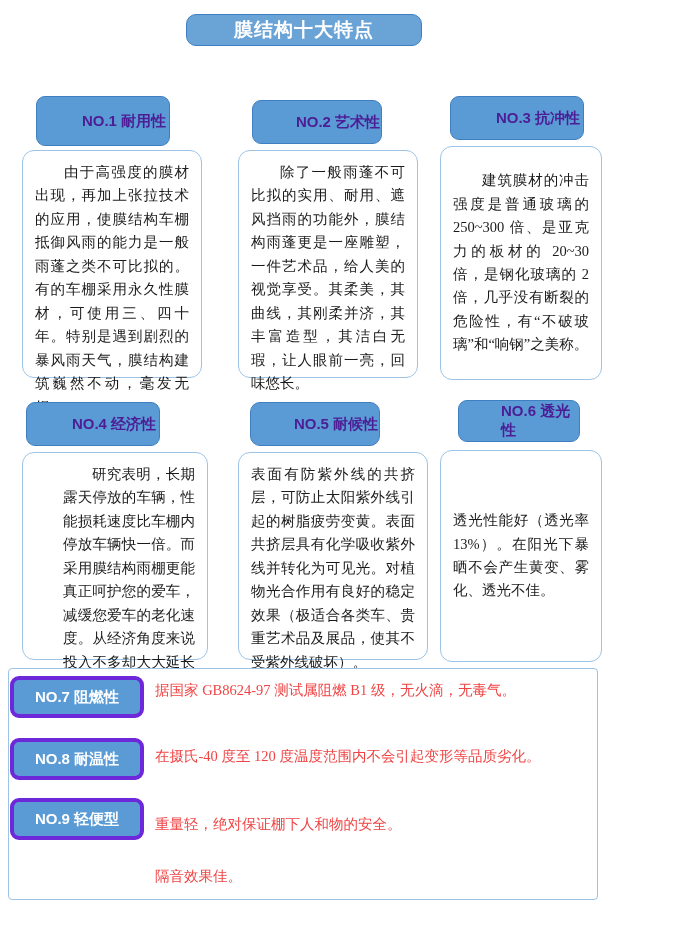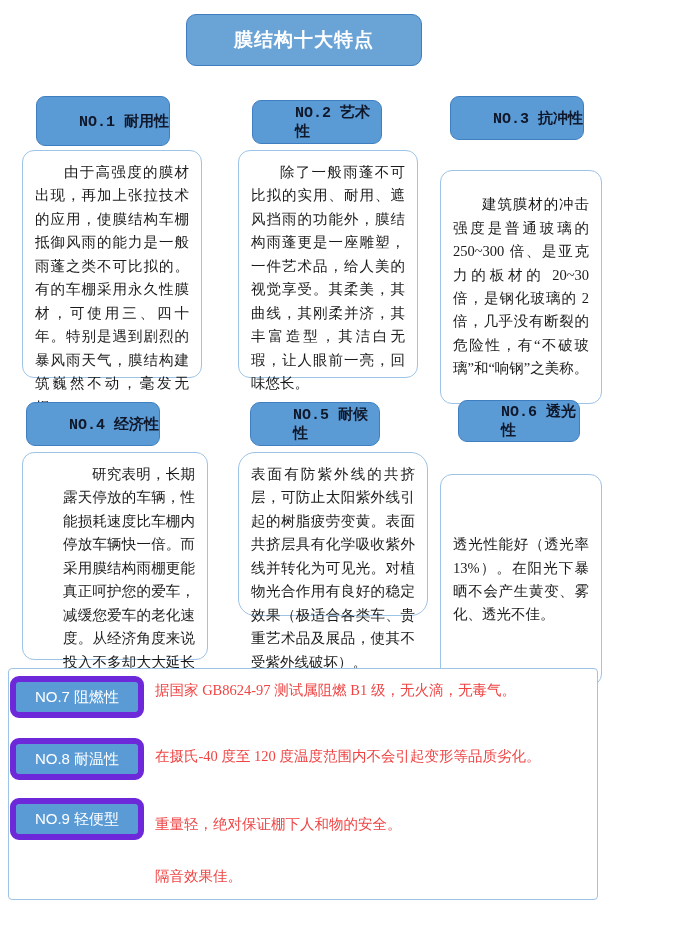--- a/index.html
+++ b/index.html
@@ -19,21 +19,21 @@
     width: 694px;
     height: 926px;
   }
 
   
   .title-box {
     position: absolute;
     left: 186px;
     top: 14px;
     width: 236px;
-    height: 52px;
+    height: 32px;
     background: #6aa3d5;
     border: 1px solid #3f7fc1;
     border-radius: 10px;
     display: flex;
     align-items: center;
     justify-content: center;
     color: #ffffff;
     font-size: 19px;
     font-weight: bold;
     letter-spacing: 1px;
@@ -42,24 +42,24 @@
 
   
   .pill {
     position: absolute;
     background: #5b9bd5;
     border: 1px solid #3f7fc1;
     border-radius: 9px;
     display: flex;
     align-items: center;
     justify-content: center;
-    color: #0f172a;
+    color: #4c1d95;
     font-size: 15px;
     font-weight: bold;
-    font-family: Liberation Mono, monospace;
+    font-family: Liberation Sans, sans-serif;
     box-sizing: border-box;
     z-index: 3;
     padding-left: 42px;
   }
 
   
   .body-box {
     position: absolute;
     background: #ffffff;
     border: 1px solid #9dc3e6;
@@ -69,21 +69,20 @@
     font-size: 14.5px;
     line-height: 1.62;
     padding: 10px 12px;
     text-align: justify;
     text-justify: inter-ideograph;
     z-index: 1;
   }
   .body-box.centered {
     display: flex;
     align-items: center;
-    margin-top: 24px;
   }
   .body-box p {
     margin: 0;
     text-indent: 2em;
   }
   .body-box p.noindent {
     text-indent: 0;
   }
 
   
@@ -98,28 +97,28 @@
     box-sizing: border-box;
     background: #ffffff;
     z-index: 1;
   }
   .row-pill {
     position: absolute;
     left: 10px;
     width: 134px;
     height: 42px;
     background: #5b9bd5;
-    border: 6px solid #6d28d9;
+    border: 4px solid #6d28d9;
     border-radius: 9px;
     display: flex;
     align-items: center;
     justify-content: center;
     color: #ffffff;
     font-size: 15px;
-    font-weight: normal;
+    font-weight: bold;
     font-family: "Liberation Sans", sans-serif;
     box-sizing: border-box;
     z-index: 3;
   }
   .row-text {
     position: absolute;
     left: 155px;
     width: 520px;
     font-size: 14.5px;
     line-height: 1.5;
@@ -148,21 +147,21 @@
   <div class="body-box centered" style="left:440px; top:146px; width:162px; height:234px;">
     <p>建筑膜材的冲击强度是普通玻璃的 250~300 倍、是亚克力的板材的 20~30 倍，是钢化玻璃的 2 倍，几乎没有断裂的危险性，有“不破玻璃”和“响钢”之美称。</p>
   </div>
 
   <div class="pill" style="left:26px; top:402px; width:134px; height:44px;">NO.4 经济性</div>
   <div class="body-box" style="left:22px; top:452px; width:186px; height:208px;padding-left:40px;">
     <p>研究表明，长期露天停放的车辆，性能损耗速度比车棚内停放车辆快一倍。而采用膜结构雨棚更能真正呵护您的爱车，减缓您爱车的老化速度。从经济角度来说投入不多却大大延长您坐骑的寿命</p>
   </div>
 
   <div class="pill" style="left:250px; top:402px; width:130px; height:44px;border-radius:10px;">NO.5 耐候性</div>
-  <div class="body-box" style="left:238px; top:452px; width:190px; height:164px;border-radius:17px;">
+  <div class="body-box" style="left:238px; top:452px; width:190px; height:208px;">
     <p class="noindent">表面有防紫外线的共挤层，可防止太阳紫外线引起的树脂疲劳变黄。表面共挤层具有化学吸收紫外线并转化为可见光。对植物光合作用有良好的稳定效果（极适合各类车、贵重艺术品及展品，使其不受紫外线破坏）。</p>
   </div>
 
   <div class="pill" style="left:458px; top:400px; width:122px; height:42px;">NO.6 透光性</div>
   <div class="body-box centered" style="left:440px; top:450px; width:162px; height:212px;">
     <p class="noindent">透光性能好（透光率13%）。在阳光下暴晒不会产生黄变、雾化、透光不佳。</p>
   </div>
 
   <div class="bottom-panel"></div>
 

